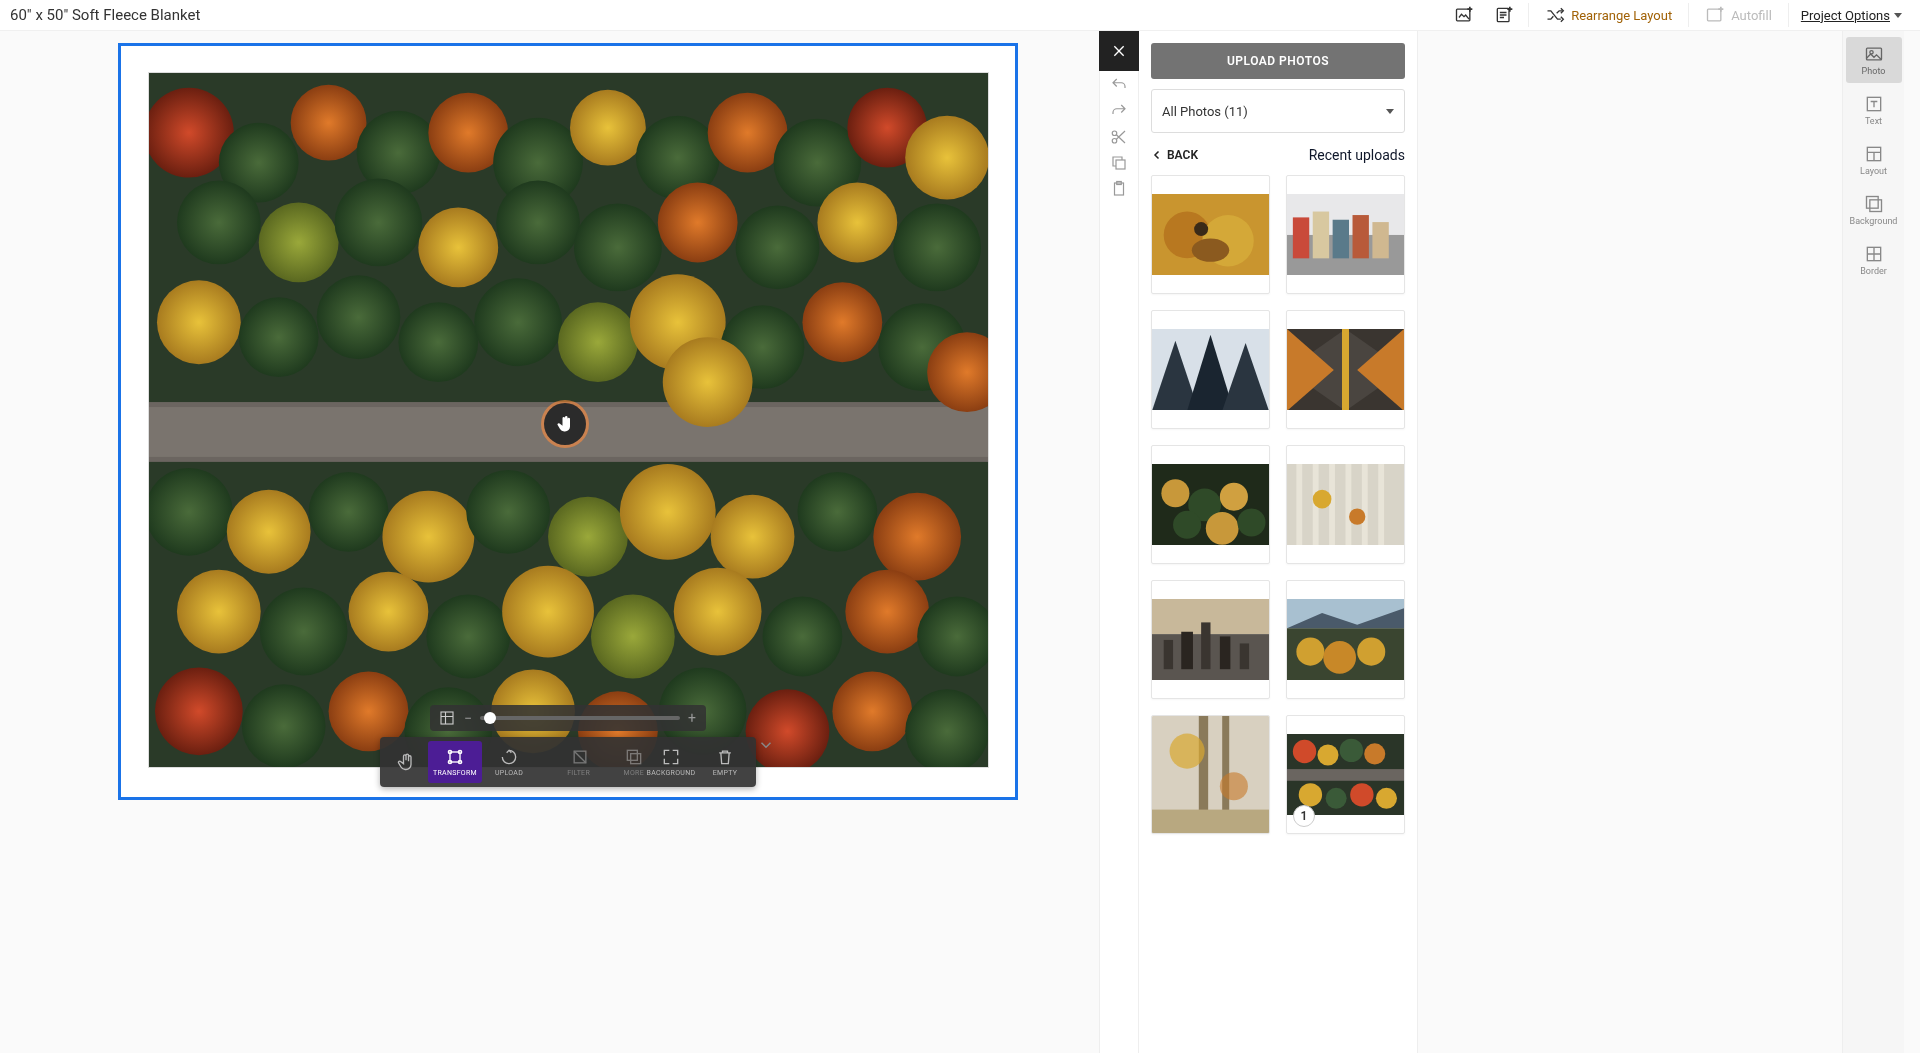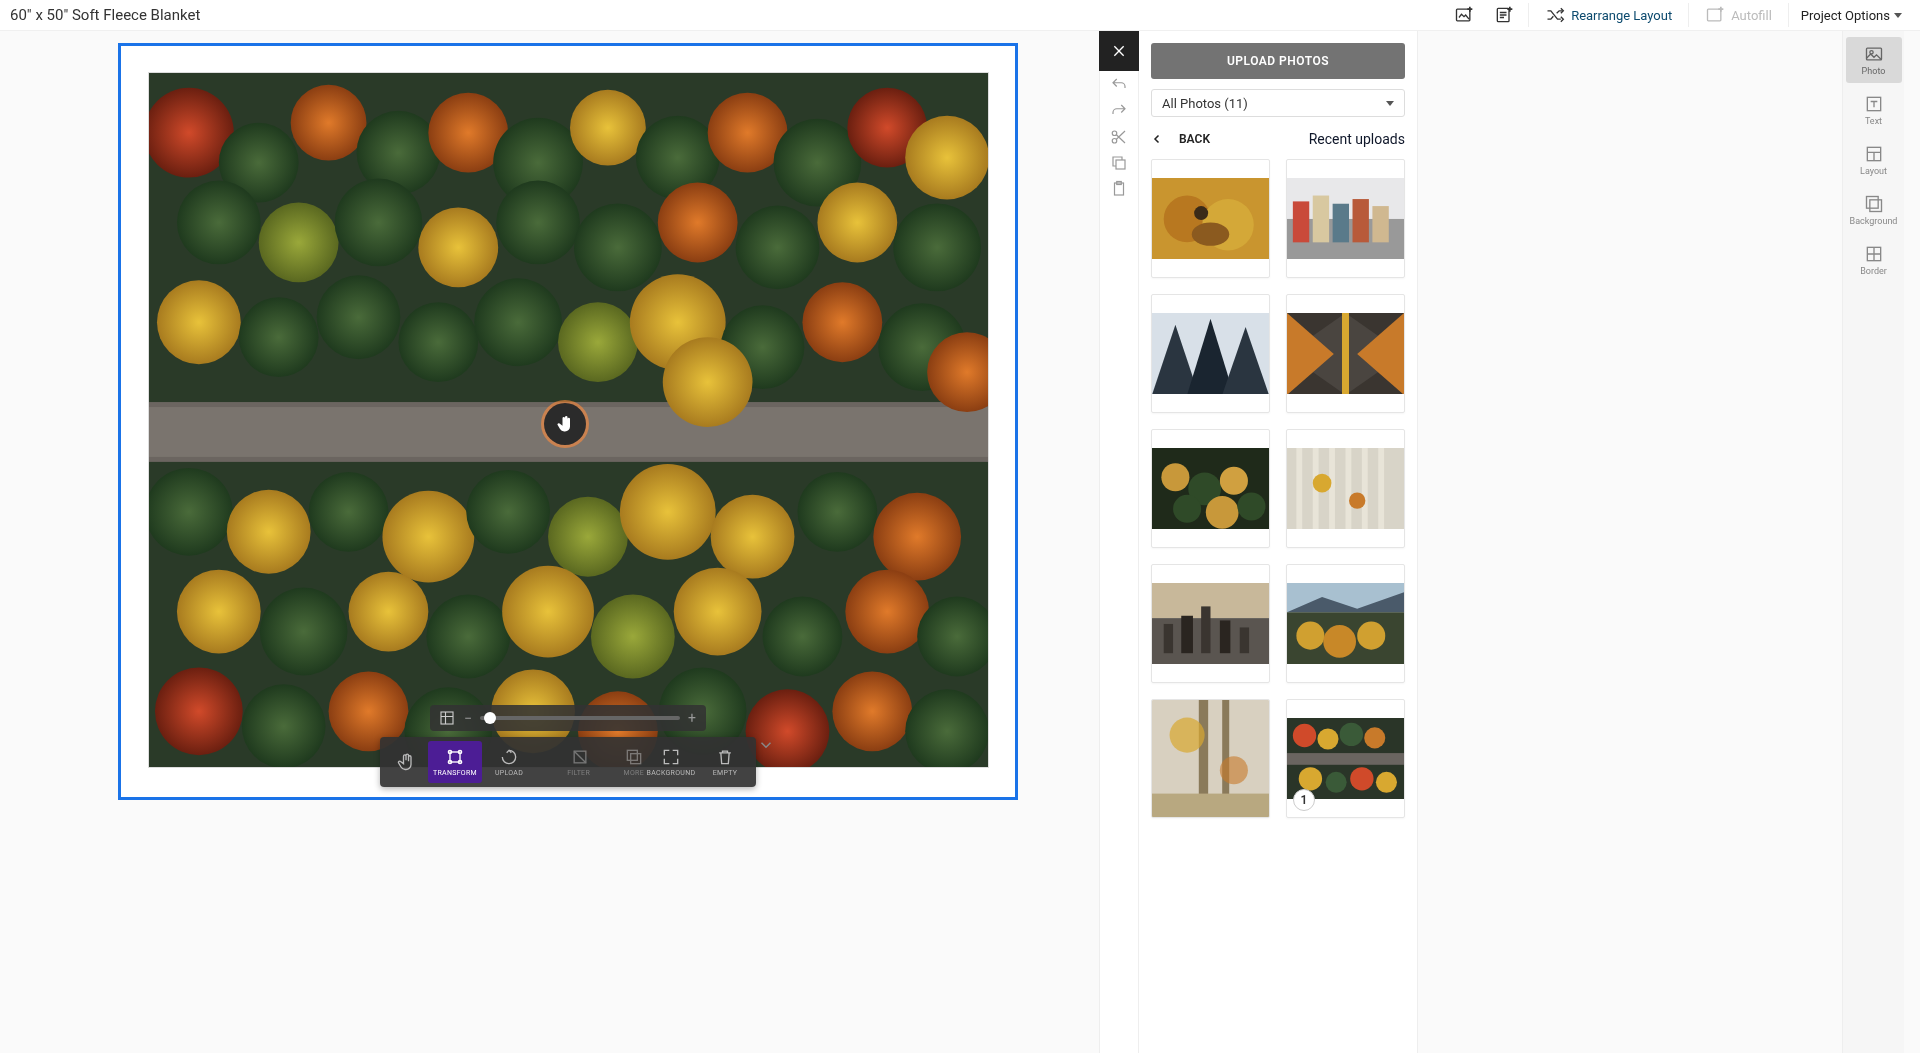--- a/index.html
+++ b/index.html
@@ -2,27 +2,27 @@
 <html><head>
 <meta charset="utf-8">
 <style>
 * { margin: 0; padding: 0; box-sizing: border-box; font-family: -apple-system, BlinkMacSystemFont, "Segoe UI", Roboto, Arial, sans-serif; }
 html, body { width: 100%; height: 100%; background: #fafafa; overflow: hidden; }
 
 
 .topbar { height: 31px; background: #fff; border-bottom: 1px solid #f0f0f0; display: flex; align-items: center; justify-content: space-between; padding: 0 10px; }
 .topbar-left { font-size: 15px; color: #333; }
 .topbar-right { display: flex; align-items: center; gap: 0; }
-.tb-btn { display: flex; align-items: center; gap: 6px; padding: 0 12px; height: 31px; font-size: 13px; color: #0c4a6e; cursor: pointer; }
+.tb-btn { display: flex; align-items: center; gap: 6px; padding: 0 12px; height: 31px; font-size: 13px; color: #a16207; cursor: pointer; }
 .tb-btn.icononly { padding: 0 10px; }
 .tb-btn svg { width: 20px; height: 20px; fill: none; stroke: #333; stroke-width: 1.6; }
 .tb-btn.disabled { color: #bbb; }
 .tb-btn.disabled svg { stroke: #bbb; }
 .tb-sep { width: 1px; height: 24px; background: #eee; margin: 0 4px; }
-.tb-link { font-size: 13px; color: #222; display: flex; align-items: center; gap: 4px; cursor: pointer; padding: 0 8px; }
+.tb-link { text-decoration: underline; font-size: 13px; color: #222; display: flex; align-items: center; gap: 4px; cursor: pointer; padding: 0 8px; }
 
 
 .main { position: absolute; top: 31px; left: 0; right: 0; bottom: 0; display: flex; }
 .canvas-area { flex: 1; position: relative; background: #fafafa; overflow: hidden; }
 .canvas-frame { position: absolute; top: 12px; left: 118px; width: 900px; height: 757px; border: 3px solid #1a73e8; background: #fff; }
 .canvas-photo { position: absolute; top: 26px; left: 27px; width: 841px; height: 696px; border: 1px solid #ddd; overflow: hidden; }
 .photo-svg { width: 100%; height: 100%; display: block; }
 .hand-cursor { position: absolute; top: 330px; left: 395px; width: 42px; height: 42px; border-radius: 50%; background: #2b2b2b; display: flex; align-items: center; justify-content: center; box-shadow: 0 0 0 3px rgba(255,140,60,0.6); }
 .hand-cursor svg { width: 20px; height: 20px; fill: #fff; }
 
@@ -46,23 +46,23 @@
 
 .vstrip { width: 40px; background: #fff; border-left: 1px solid #eee; border-right: 1px solid #eee; display: flex; flex-direction: column; align-items: center; position: absolute; left: 1099px; top: 31px; bottom: 0; }
 .vstrip-close { width: 40px; height: 40px; background: #222; display: flex; align-items: center; justify-content: center; cursor: pointer; }
 .vstrip-close svg { width: 16px; height: 16px; stroke: #fff; stroke-width: 2; }
 .vstrip-btn { width: 40px; height: 24px; margin-top: 2px; display: flex; align-items: center; justify-content: center; cursor: pointer; }
 .vstrip-btn svg { width: 18px; height: 18px; stroke: #999; fill: none; stroke-width: 1.6; }
 
 
 .photo-panel { position: absolute; left: 1139px; top: 31px; bottom: 0; width: 279px; background: #fff; border-right: 1px solid #eee; padding: 12px; overflow-y: auto; }
 .upload-btn { width: 100%; height: 36px; background: #737373; color: #fff; border-radius: 3px; font-size: 12px; font-weight: 600; letter-spacing: 0.5px; display: flex; align-items: center; justify-content: center; cursor: pointer; margin-bottom: 10px; }
-.filter-row { border: 1px solid #ddd; border-radius: 3px; height: 28px; display: flex; align-items: center; justify-content: space-between; padding: 0 10px; font-size: 13px; color: #333; cursor: pointer; margin-bottom: 14px; }
+.filter-row { border: 1px solid #ddd; border-radius: 3px; height: 44px; display: flex; align-items: center; justify-content: space-between; padding: 0 10px; font-size: 13px; color: #333; cursor: pointer; margin-bottom: 14px; }
 .back-row { display: flex; align-items: center; justify-content: space-between; margin-bottom: 12px; }
-.back-link { display: flex; align-items: center; gap: 16px; font-size: 12px; font-weight: 600; color: #222; cursor: pointer; }
+.back-link { display: flex; align-items: center; gap: 4px; font-size: 12px; font-weight: 600; color: #222; cursor: pointer; }
 .recent-label { font-size: 14px; color: #0f172a; }
 .thumb-grid { display: grid; grid-template-columns: 1fr 1fr; gap: 16px; }
 .thumb { aspect-ratio: 1/1; border: 1px solid #e5e5e5; border-radius: 2px; display: flex; align-items: center; justify-content: center; overflow: hidden; position: relative; cursor: pointer; box-shadow: 0 1px 2px rgba(0,0,0,0.04); }
 .thumb svg { width: 100%; height: 70%; display: block; }
 .badge { position: absolute; left: 6px; bottom: 6px; width: 22px; height: 22px; border-radius: 50%; background: #fff; border: 1px solid #ccc; display: flex; align-items: center; justify-content: center; font-size: 12px; font-weight: 600; color: #333; }
 
 
 .right-rail { position: absolute; right: 16px; top: 31px; bottom: 0; width: 62px; background: #f6f6f6; border-left: 1px solid #eee; display: flex; flex-direction: column; align-items: center; padding-top: 6px; }
 .rail-item { width: 56px; height: 46px; display: flex; flex-direction: column; align-items: center; justify-content: center; gap: 2px; color: #888; font-size: 9px; cursor: pointer; border-radius: 3px; margin-bottom: 4px; }
 .rail-item.active { background: #d9d9d9; color: #666; }

